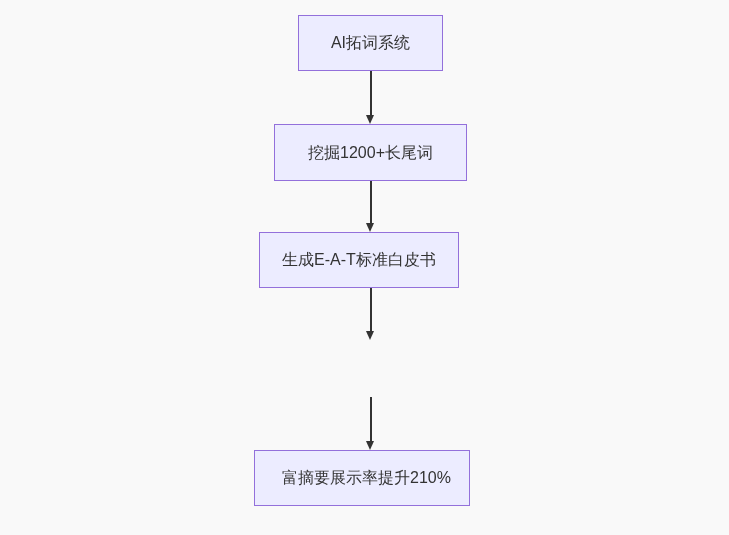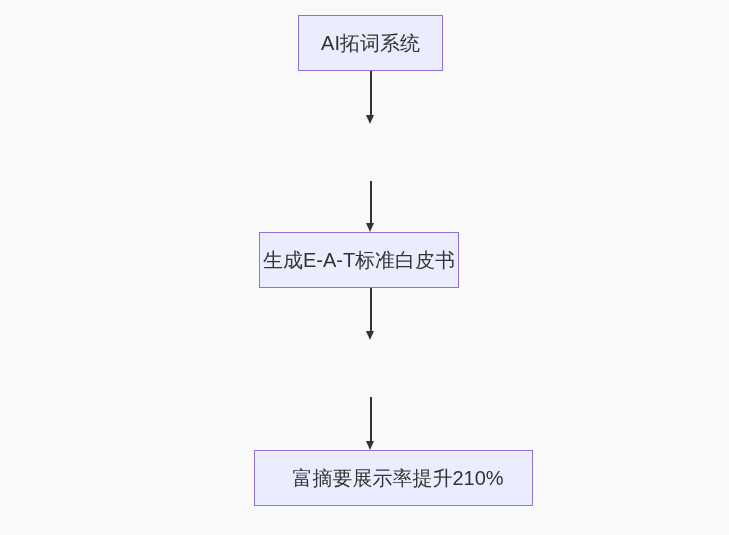--- a/index.html
+++ b/index.html
@@ -17,21 +17,21 @@
     position: relative;
     width: 729px;
     height: 535px;
   }
   .node {
     position: absolute;
     box-sizing: border-box;
     background: var(--node-fill, #ececff);
     border: 1px solid var(--node-border, #9370db);
     color: var(--node-text, #333333);
-    font-size: 20px;
+    font-size: 16px;
     line-height: 1;
     display: flex;
     align-items: center;
     justify-content: center;
     text-align: center;
     white-space: nowrap;
   }
   .edge-line {
     position: absolute;
     left: 369.5px;
@@ -45,41 +45,42 @@
     height: 0;
     border-left: 4.5px solid transparent;
     border-right: 4.5px solid transparent;
     border-top: 9px solid var(--arrow, #333333);
   }
   
   #n1 { left: 298px; top: 15px;  width: 145px; height: 56px; }
   #n2 { left: 274px; top: 124px; width: 193px; height: 57px; }
   #n3 { left: 259px; top: 232px; width: 200px; height: 56px; }
   #n4 { left: 263px; top: 340px; width: 216px; height: 57px; }
-  #n5 { left: 254px; top: 450px; width: 279px; height: 56px; padding-left: 9px; }
+  #n5 { left: 254px; top: 450px; width: 216px; height: 56px; padding-left: 9px; }
   
   #e1-line { top: 71px;  height: 45px; }
   #e1-head { top: 115px; }
   #e2-line { top: 181px; height: 43px; }
   #e2-head { top: 223px; }
   #e3-line { top: 288px; height: 44px; }
   #e3-head { top: 331px; }
   #e4-line { top: 397px; height: 45px; }
   #e4-head { top: 441px; }
 </style>
 </head>
 <body>
 
 <div class="canvas">
 
   <div class="node" id="n1">AI拓词系统</div>
 
   <div class="edge-line" id="e1-line"></div>
   <div class="edge-head" id="e1-head"></div>
 
+  <div class="node" id="n2">挖掘1200+长尾词</div>
 
   <div class="edge-line" id="e2-line"></div>
   <div class="edge-head" id="e2-head"></div>
 
   <div class="node" id="n3">生成E-A-T标准白皮书</div>
 
   <div class="edge-line" id="e3-line"></div>
   <div class="edge-head" id="e3-head"></div>
 
 

